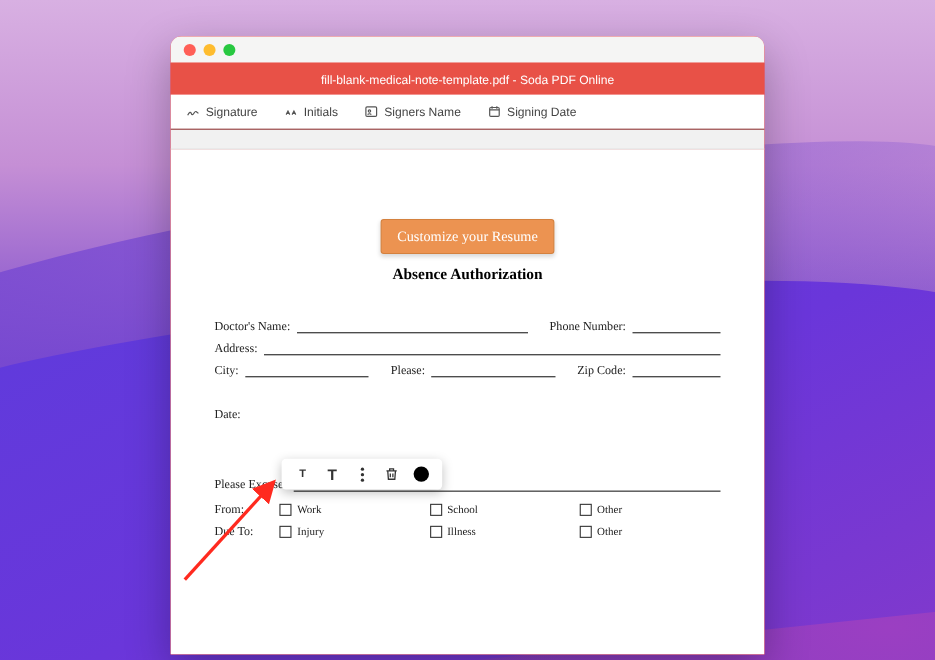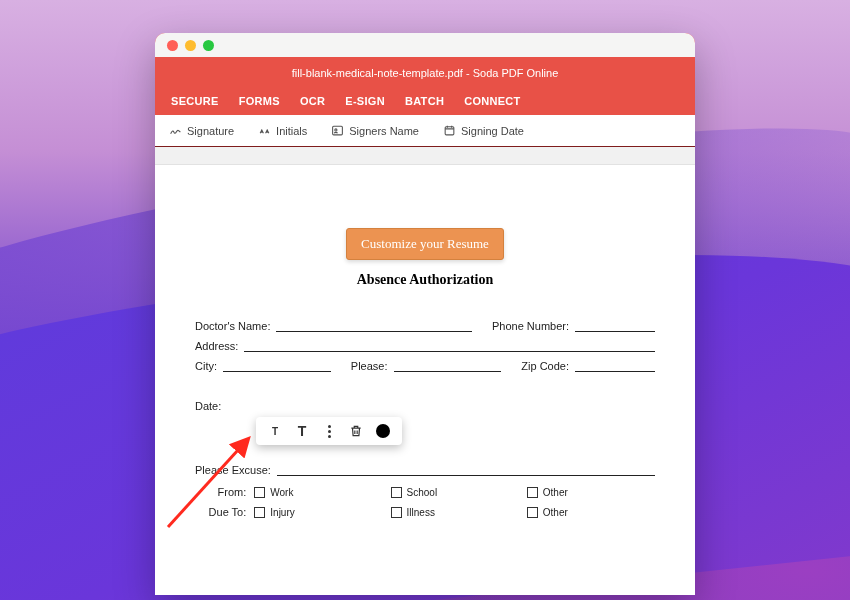--- a/index.html
+++ b/index.html
@@ -57,21 +57,21 @@
 
   .cta {
     display:block; margin:0 auto 12px; background:#ec9351; color:#fff;
     font-family: Georgia, 'Times New Roman', serif; font-size:13px;
     padding:7px 14px; border:1px solid #d4813e; border-radius:3px;
     box-shadow:0 2px 4px rgba(0,0,0,0.15);
     cursor:pointer;
   }
   .h1 { text-align:center; font-family: Georgia, 'Times New Roman', serif; font-weight:700; font-size:14px; margin-bottom:32px; }
 
-  .form { padding:0 30px; font-family: Liberation Sans, sans-serif; font-size:11px; color:#222;text-align:right; }
+  .form { padding:0 30px; font-family: Liberation Serif, serif; font-size:11px; color:#222; }
   .row { display:flex; align-items:flex-end; gap:6px; margin-bottom:8px; }
   .lbl { white-space:nowrap; }
   .blank { flex:1; border-bottom:1px solid #222; height:12px; }
   .gap { width:8px; flex:none; }
 
   .cbrow { display:flex; align-items:center; gap:8px; margin-bottom:8px; }
   .cbrow .lead { width:52px; }
   .cb { display:flex; align-items:center; gap:5px; width:130px; font-size:10px; }
   .cb .box { width:11px; height:11px; border:1px solid #333; flex:none; }
 
@@ -99,28 +99,20 @@
 
 <div class="window">
   <div class="titlebar">
     <div class="dot r"></div>
     <div class="dot y"></div>
     <div class="dot g"></div>
   </div>
 
   <div class="redbar">
     <div class="doctitle">fill-blank-medical-note-template.pdf - Soda PDF Online</div>
-    <div class="tabs">
-      <div class="tab">SECURE</div>
-      <div class="tab">FORMS</div>
-      <div class="tab">OCR</div>
-      <div class="tab">E-SIGN</div>
-      <div class="tab">BATCH</div>
-      <div class="tab">CONNECT</div>
-    </div>
   </div>
 
   <div class="toolbar">
     <div class="tbtn">
       <svg viewBox="0 0 24 24" fill="none" stroke="#555" stroke-width="2">
           <path d="M3 18c3-6 5-6 6-3s3 3 5-1 4-2 7 1"></path>
         </svg>
       <span>Signature</span>
     </div>
     <div class="tbtn">

